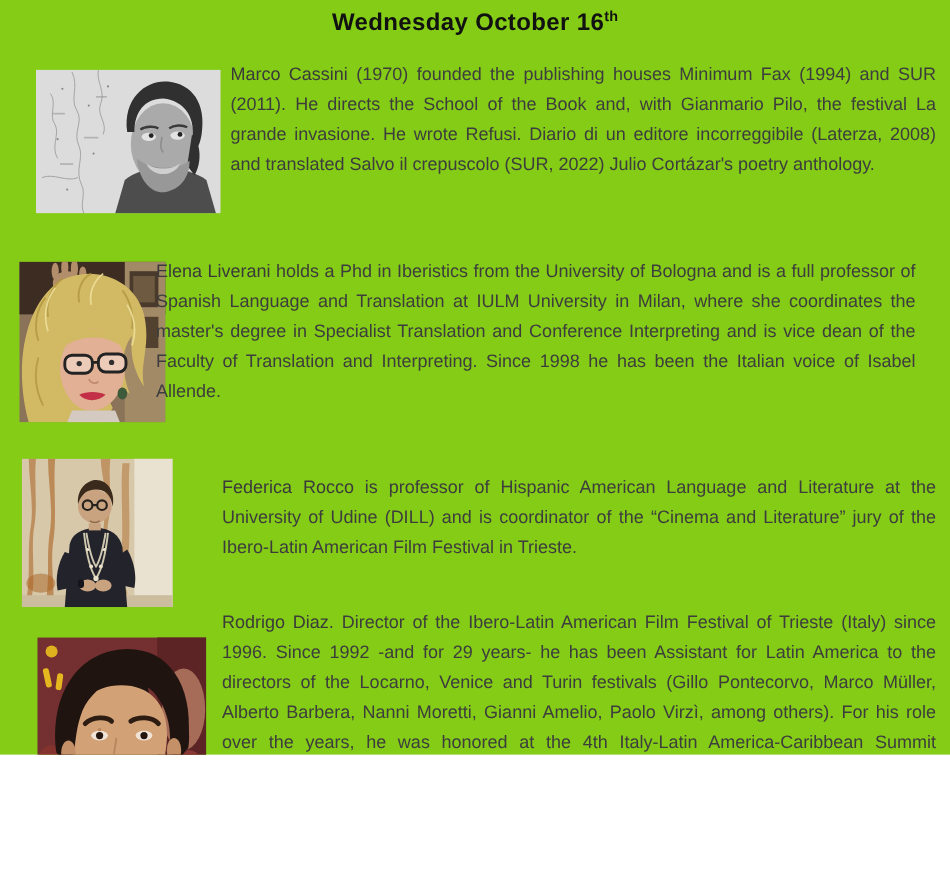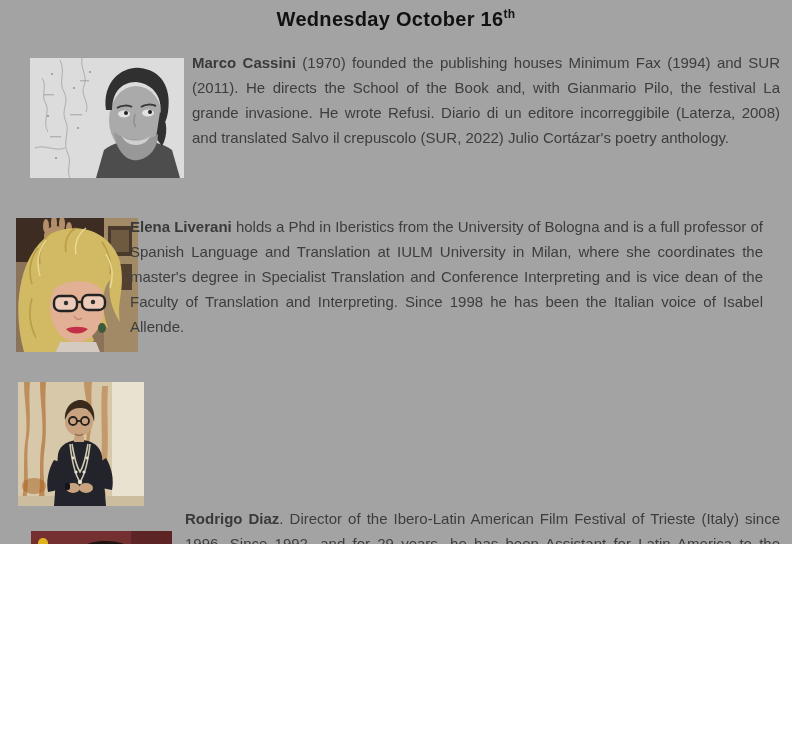--- a/index.html
+++ b/index.html
@@ -1,20 +1,20 @@
 <!DOCTYPE html>
 <html><head>
 <meta charset="utf-8">
 <style>
   html, body { margin: 0; padding: 0; background: #ffffff; }
   .page {
     position: relative;
     width: 792px;
-    height: 544px;
-    background: #a3a3a3;
+    height: 629px;
+    background: #84cc16;
     font-family: "Liberation Sans", sans-serif;
     overflow: hidden;
   }
   .title {
     position: absolute;
     top: 8px;
     left: 0;
     width: 100%;
     margin: 0;
     text-align: center;
@@ -31,21 +31,21 @@
   }
   .bio {
     position: absolute;
     margin: 0;
     font-size: 15px;
     line-height: 25px;
     color: #3d3d3d;
     text-align: justify;
     text-align-last: left;
   }
-  .bio b { font-weight: bold; color: #3a3a3a; }
+  .bio b { font-weight: normal; color: #3a3a3a; }
   .photo {
     position: absolute;
     overflow: hidden;
   }
   .photo svg { display: block; width: 100%; height: 100%; }
 
   #photo-1 { left: 30px;  top: 58px;  width: 154px; height: 120px; }
   #bio-1   { left: 192px; top: 50px;  width: 588px; }
 
   #photo-2 { left: 16px;  top: 218px; width: 122px; height: 134px; }
@@ -183,20 +183,21 @@
           <circle cx="58" cy="90" r="1.6"></circle>
           <circle cx="66" cy="90" r="1.6"></circle>
         <circle cx="55" cy="76" r="1.4"></circle>
           <circle cx="69" cy="76" r="1.4"></circle>
       </g>
       <ellipse cx="55" cy="106" rx="7" ry="5" fill="#c9a27f"></ellipse>
       <ellipse cx="68" cy="106" rx="7" ry="5" fill="#c9a27f"></ellipse>
       <rect x="47" y="101" width="5" height="7" rx="2" fill="#14141a"></rect>
     </svg>
   </div>
+  <p class="bio" id="bio-3"><b>Federica Rocco</b><span> is professor of Hispanic American Language and Literature at the University of Udine (DILL) and is coordinator of the “Cinema and Literature” jury of the Ibero-Latin American Film Festival in Trieste.</span></p>
 
   <div class="photo" id="photo-4" title="color close-up of a man with dark wavy hair in a dark jacket and striped shirt against a red film poster">
     <svg viewBox="0 0 141 184" preserveAspectRatio="none">
       <rect width="141" height="184" fill="#743030"></rect>
       <rect x="100" y="0" width="41" height="184" fill="#5c2424"></rect>
       <ellipse cx="122" cy="60" rx="18" ry="34" fill="#c08468" opacity="0.75"></ellipse>
       <ellipse cx="126" cy="120" rx="16" ry="26" fill="#933c38" opacity="0.8"></ellipse>
       <ellipse cx="12" cy="120" rx="16" ry="30" fill="#8a3430" opacity="0.8"></ellipse>
       <g fill="#e6b81f">
         <circle cx="12" cy="12" r="5" opacity="0.95"></circle>

